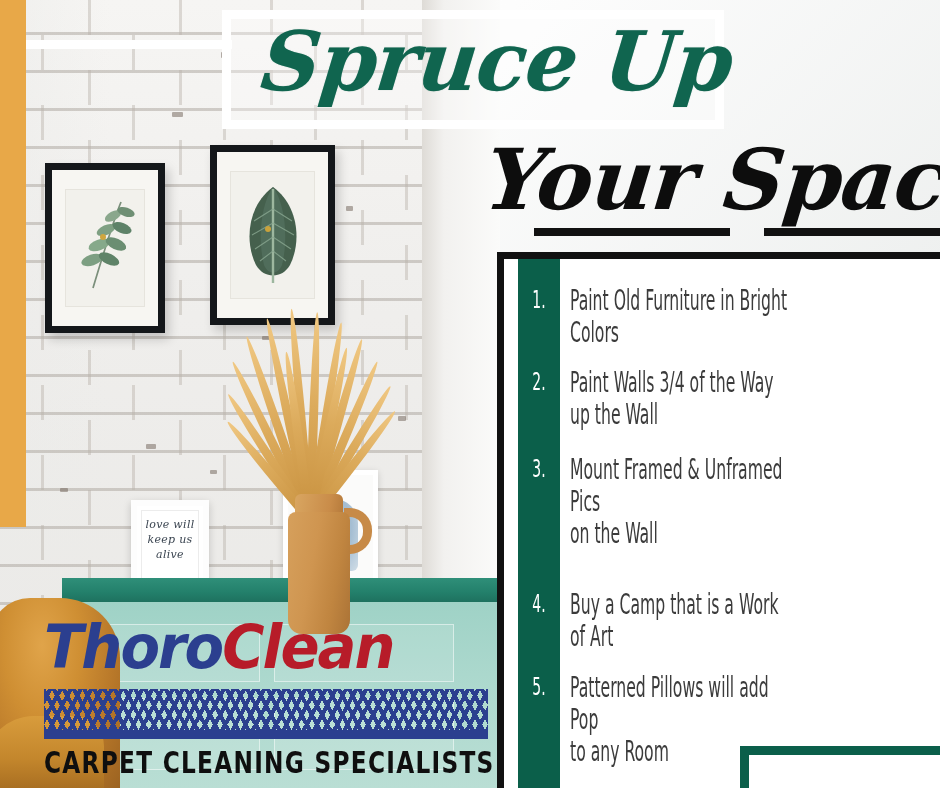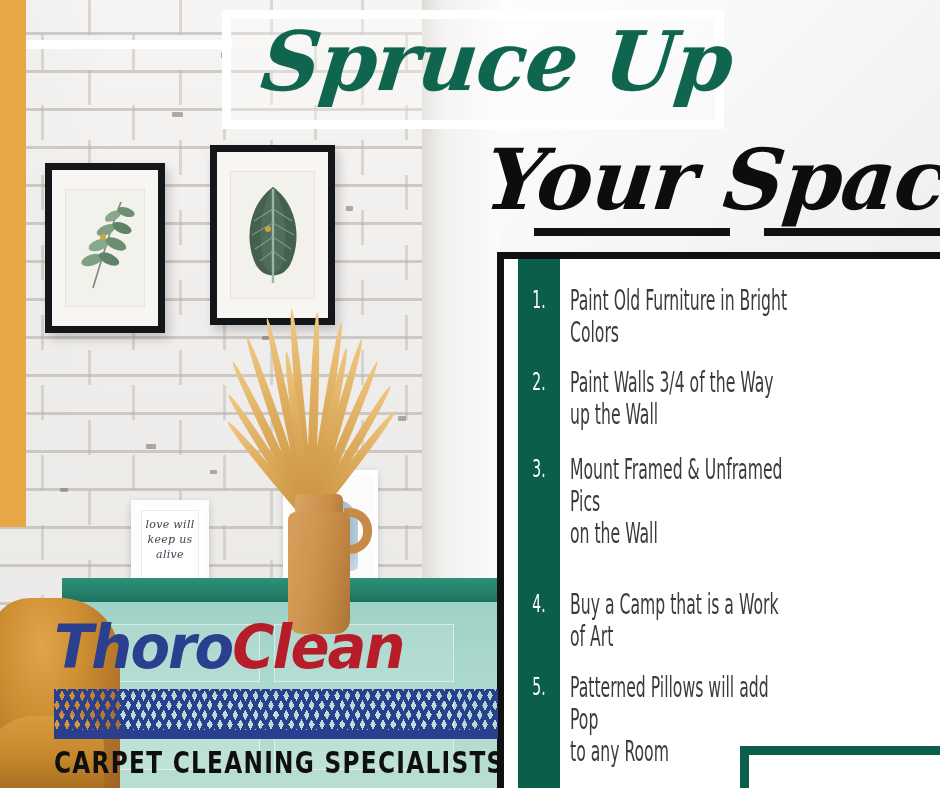--- a/index.html
+++ b/index.html
@@ -248,21 +248,21 @@
   }
 
   
   .green-corner {
     position:absolute; left:740px; top:746px; width:200px; height:42px;
     border-left:9px solid #0b5f4a;
     border-top:9px solid #0b5f4a;
   }
 
   
-  .logo { position:absolute; left:54px; top:617px; width:448px; height:160px; }
+  .logo { position:absolute; left:44px; top:617px; width:448px; height:160px; }
   .logo-word {
     position:absolute; left:0; top:0;
     font-family:"DejaVu Sans", sans-serif;
     font-weight:700; font-style:italic;
     font-size:60px; line-height:1;
     white-space:nowrap;
     letter-spacing:-2px;
     transform:scaleX(.96);
     transform-origin:left top;
   }

